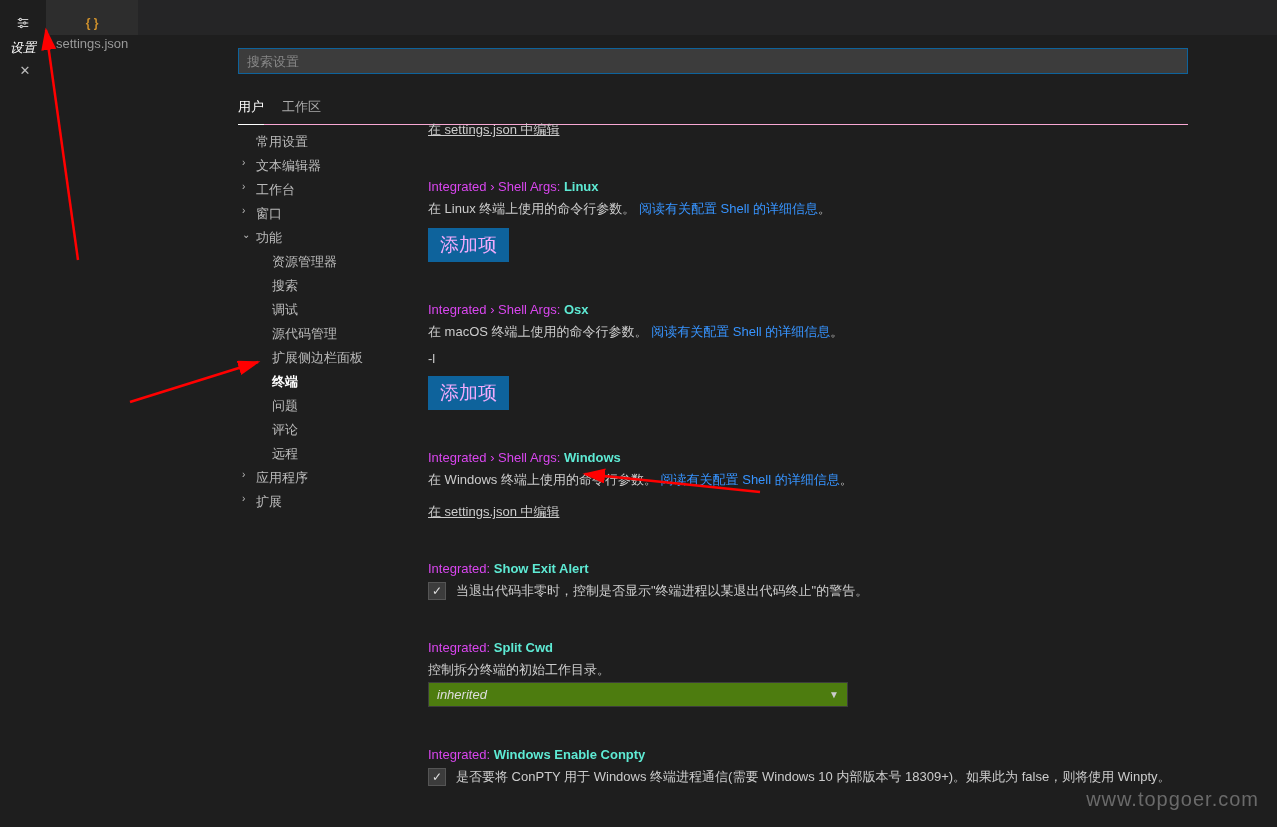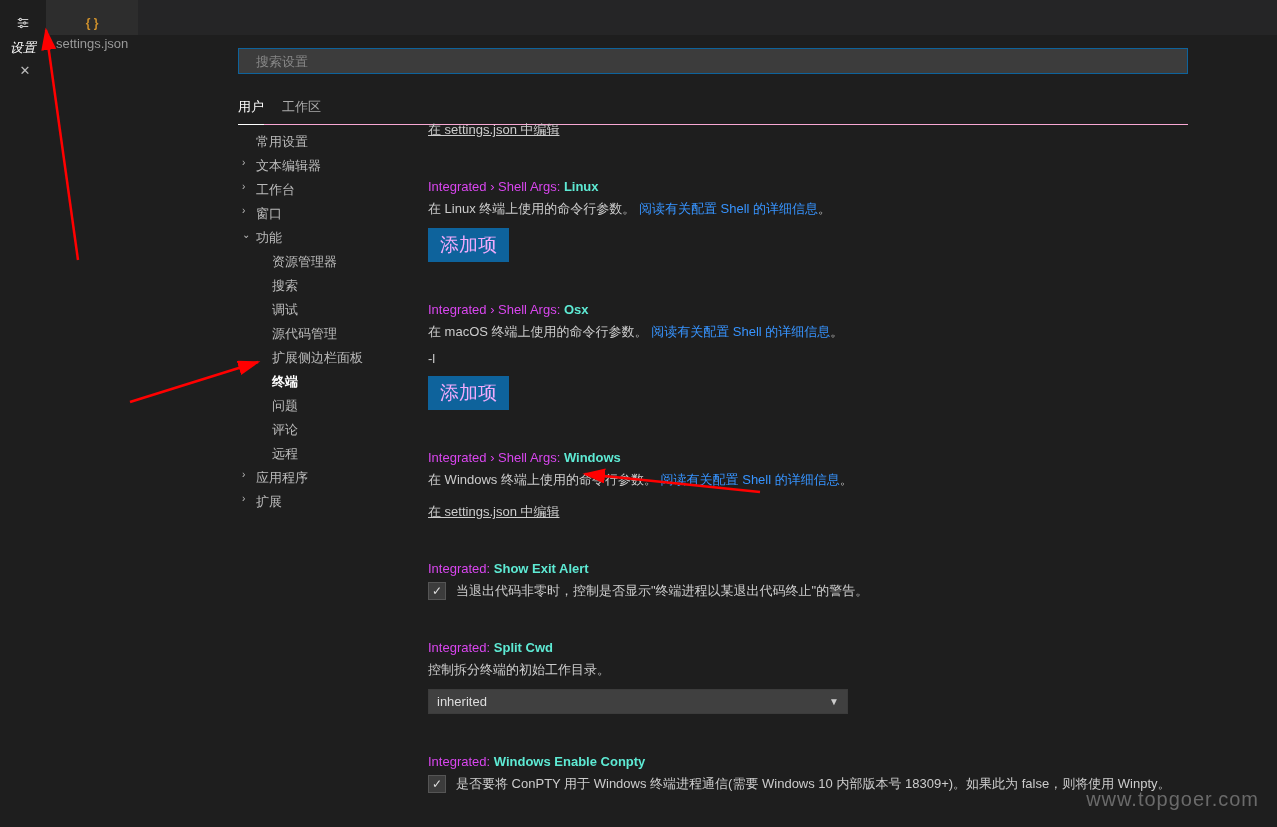--- a/index.html
+++ b/index.html
@@ -43,21 +43,21 @@
   left: 238px;
   right: 89px;
   top: 48px;
 }
 .search {
   width: 100%;
   height: 26px;
   background: #3c3c3c;
   border: 1px solid #0e639c;
   color: #cccccc;
-  padding: 0 17px;
+  padding: 0 8px;
   font-size: 13px;
   outline: none;
 }
 .search::placeholder { color: #888; }
 .scope-tabs {
   display: flex;
   gap: 18px;
   margin-top: 18px;
   border-bottom: 1px solid #f9a8d4;
   font-size: 13px;
@@ -124,29 +124,30 @@
 }
 .value-text { margin-top: 10px; font-size: 13px; color: #ccc; }
 .checkbox-row { display: flex; align-items: flex-start; gap: 10px; margin-top: 6px; }
 .checkbox {
   width: 18px; height: 18px; background: #3c3c3c; border: 1px solid #555;
   display: flex; align-items: center; justify-content: center;
   color: #ddd; font-size: 12px; flex-shrink: 0;
 }
 .select {
   width: 420px;
-  background: #404040;
+  background: #4d7c0f;
   border: 1px solid #3c3c3c;
   color: #ddd;
   padding: 4px 8px;
-  margin-top: 10px;
+  margin-top: 3px;
   font-size: 13px;
   display: flex;
   justify-content: space-between;
   align-items: center;
+  font-style: italic;
 }
 .select .arrow { color: #ccc; font-size: 10px; }
 .section-heading { font-size: 24px; font-weight: 600; color: #e6e6e6; margin-top: 48px; }
 
 .watermark {
   position: absolute;
   right: 18px;
   bottom: 16px;
   color: #6a6a6a;
   font-size: 20px;

